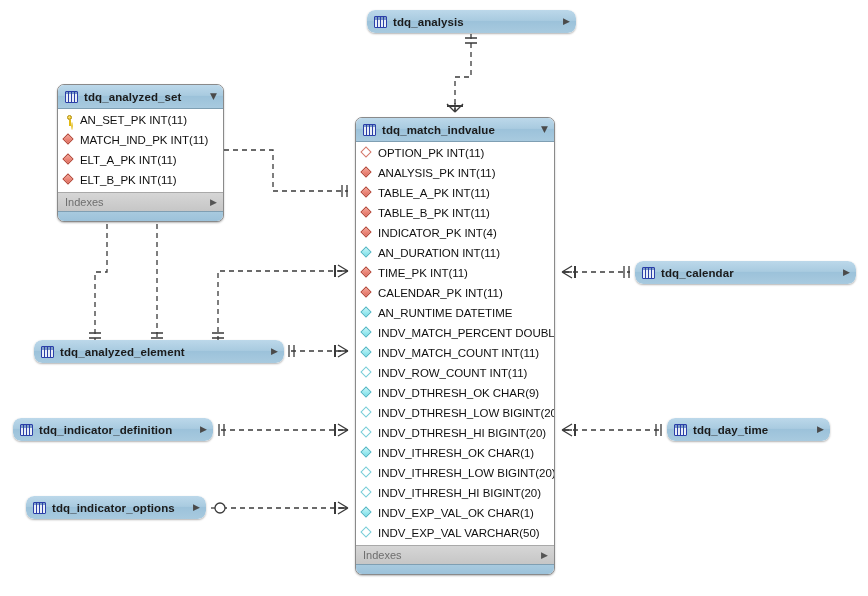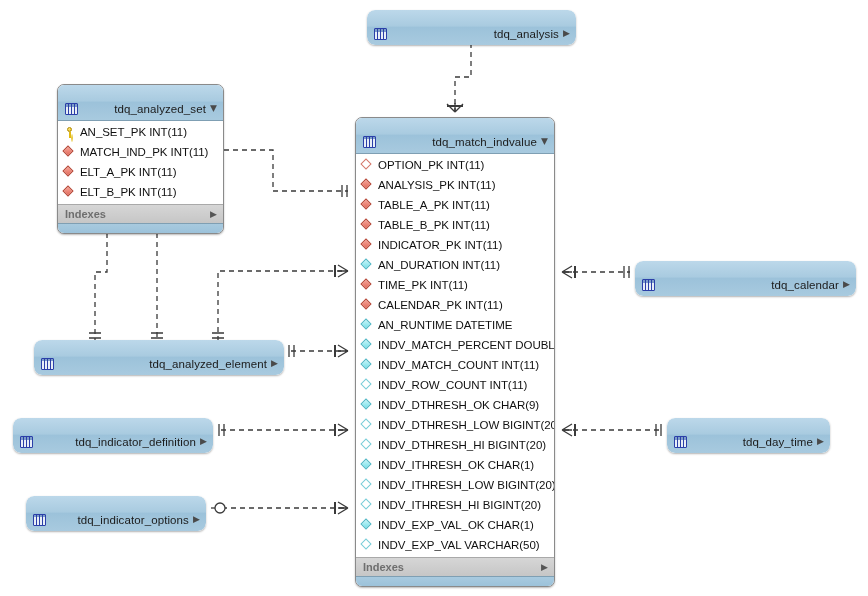--- a/index.html
+++ b/index.html
@@ -31,26 +31,25 @@
   .tbl.collapsed{
     border-radius:8px;
     box-shadow:0 1px 2px rgba(0,0,0,.30);
     overflow:hidden;
   }
 
   
   .hdr{
     display:flex;align-items:center;
     height:23px;
-    padding:12px 6px 0 7px;
+    padding:0 6px 0 7px;
     background:linear-gradient(to bottom,#bcd8ea 0%,#a9cbe0 45%,#9cc2da 50%,#a8cadf 100%);
     border-bottom:1px solid #7f9fb3;
-    font-size:11.5px;font-weight:normal;color:#1b1b1b;
+    font-size:11.5px;font-weight:bold;color:#1b1b1b;
     letter-spacing:.1px;
-    text-align:right;
   }
   .tbl.collapsed .hdr{
     height:23px;
     border-bottom:none;
     background:linear-gradient(to bottom,#bcd8ea 0%,#a9cbe0 45%,#9cc2da 50%,#a8cadf 100%);
     border-radius:8px;
   }
   .hdr .tname{flex:1 1 auto;white-space:nowrap;overflow:hidden;}
   .hdr .caret{font-size:9px;color:#4a4a4a;margin-left:4px;}
 
@@ -101,21 +100,21 @@
   .ico.red-o  .dia{background:#ffffff;border-color:#d4776a;}
   .ico.cyan-f .dia{background:linear-gradient(135deg,#c9f6f9,#76dfe8);border-color:#4fb6c4;}
   .ico.cyan-o .dia{background:#ffffff;border-color:#78cdd8;}
 
   
   .idxbar{
     display:flex;align-items:center;
     height:18px;padding:0 6px 0 7px;
     background:linear-gradient(to bottom,#d6d6d6,#c6c6c6);
     border-top:1px solid #a9a9a9;
-    font-size:11px;font-weight:bold;color:#6e6e6e;
+    font-size:11px;font-weight:normal;color:#6e6e6e;
   }
   .idxbar .ilbl{flex:1 1 auto;}
   .idxbar .caret{font-size:9px;color:#555;}
   .footstrip{
     height:9px;
     background:linear-gradient(to bottom,#a8cadf,#9cc2da);
     border-top:1px solid #7f9fb3;
   }
 
   .caret{font-family:"DejaVu Sans",sans-serif;line-height:1;}
@@ -330,21 +329,21 @@
         <div class="col">
           <span class="ico red-f">
             <i class="dia"></i>
           </span>
           <span class="cname">TABLE_B_PK INT(11)</span>
         </div>
         <div class="col">
           <span class="ico red-f">
             <i class="dia"></i>
           </span>
-          <span class="cname">INDICATOR_PK INT(11)</span>
+          <span class="cname">INDICATOR_PK INT(4)</span>
         </div>
         <div class="col">
           <span class="ico cyan-f">
             <i class="dia"></i>
           </span>
           <span class="cname">AN_DURATION INT(11)</span>
         </div>
         <div class="col">
           <span class="ico red-f">
             <i class="dia"></i>

